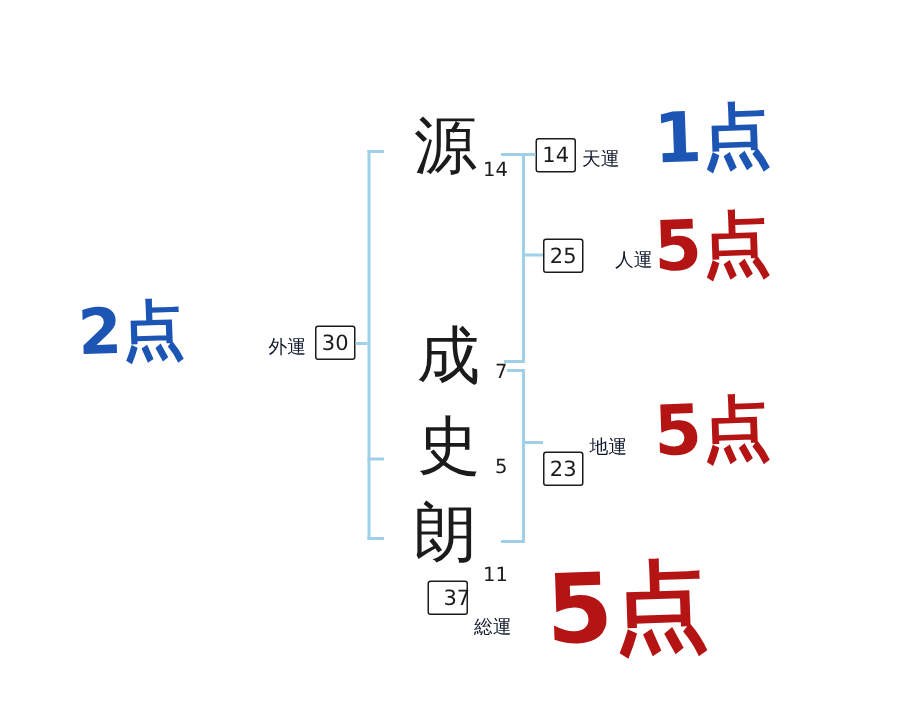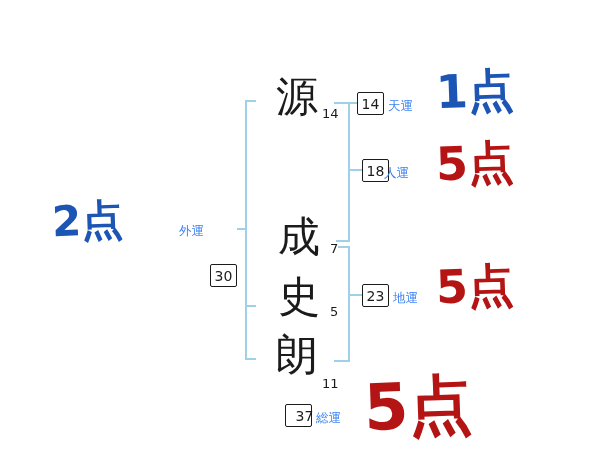--- a/index.html
+++ b/index.html
@@ -16,21 +16,21 @@
   .strokes{
     font-size:13px;color:#1b1b1b;
   }
   
   .vbox{
     width:27px;height:23px;border:1.6px solid #1b1b1b;background:#fff;
     display:flex;align-items:center;justify-content:center;
     font-size:14px;color:#1b1b1b;box-sizing:border-box;border-radius:2px;
   }
   .flabel{
-    font-size:12.5px;color:#3b82f6;
+    font-size:12.5px;color:#0f172a;
   }
   
   .score{font-weight:bold;line-height:1;transform:rotate(-2deg);}
   .score.blue{color:#1d55b5;}
   .score.red{color:#b51414;}
   .s46{font-size:46px;}
   .s42{font-size:42px;}
   .s64{font-size:64px;}
   
   .line{background:#9ed0e8;}
@@ -50,32 +50,32 @@
 <div class="abs kanji" style="left:278px;top:216px;">成</div>
 <div class="abs strokes" style="left:330px;top:241px;">7</div>
 
 <div class="abs kanji" style="left:278px;top:276px;">史</div>
 <div class="abs strokes" style="left:330px;top:304px;">5</div>
 
 <div class="abs kanji" style="left:276px;top:334px;">朗</div>
 <div class="abs strokes" style="left:322px;top:376px;">11</div>
 
 <div class="abs flabel" style="left:179px;top:223px;font-family:Liberation Mono, monospace;">外運</div>
-<div class="abs vbox" style="left:210px;top:217px;margin-top:47px;">30</div>
+<div class="abs vbox" style="left:210px;top:217px;">30</div>
 
 <div class="abs vbox" style="left:357px;top:92px;">14</div>
 <div class="abs flabel" style="left:388px;top:98px;">天運</div>
 
-<div class="abs vbox" style="left:362px;top:159px;">18</div>
-<div class="abs flabel" style="left:384px;top:165px;text-align:center;">人運</div>
+<div class="abs vbox" style="left:362px;top:159px;">25</div>
+<div class="abs flabel" style="left:410px;top:165px;text-align:center;">人運</div>
 
-<div class="abs vbox" style="left:362px;top:284px;">23</div>
+<div class="abs vbox" style="left:362px;top:301px;">23</div>
 <div class="abs flabel" style="left:393px;top:290px;">地運</div>
 
-<div class="abs vbox" style="left:285px;top:404px;padding-left:12px;">37</div>
+<div class="abs vbox" style="left:285px;top:387px;padding-left:12px;">37</div>
 <div class="abs flabel" style="left:316px;top:410px;">総運</div>
 
 <div class="abs line" style="left:245px;top:100px;width:2px;height:260px;"></div>
 <div class="abs line" style="left:245px;top:100px;width:11px;height:2px;"></div>
 <div class="abs line" style="left:245px;top:305px;width:11px;height:2px;"></div>
 <div class="abs line" style="left:245px;top:358px;width:11px;height:2px;"></div>
 <div class="abs line" style="left:237px;top:228px;width:8px;height:2px;"></div>
 
 <div class="abs line" style="left:334px;top:102px;width:23px;height:2px;"></div>
 <div class="abs line" style="left:348px;top:102px;width:2px;height:140px;"></div>

